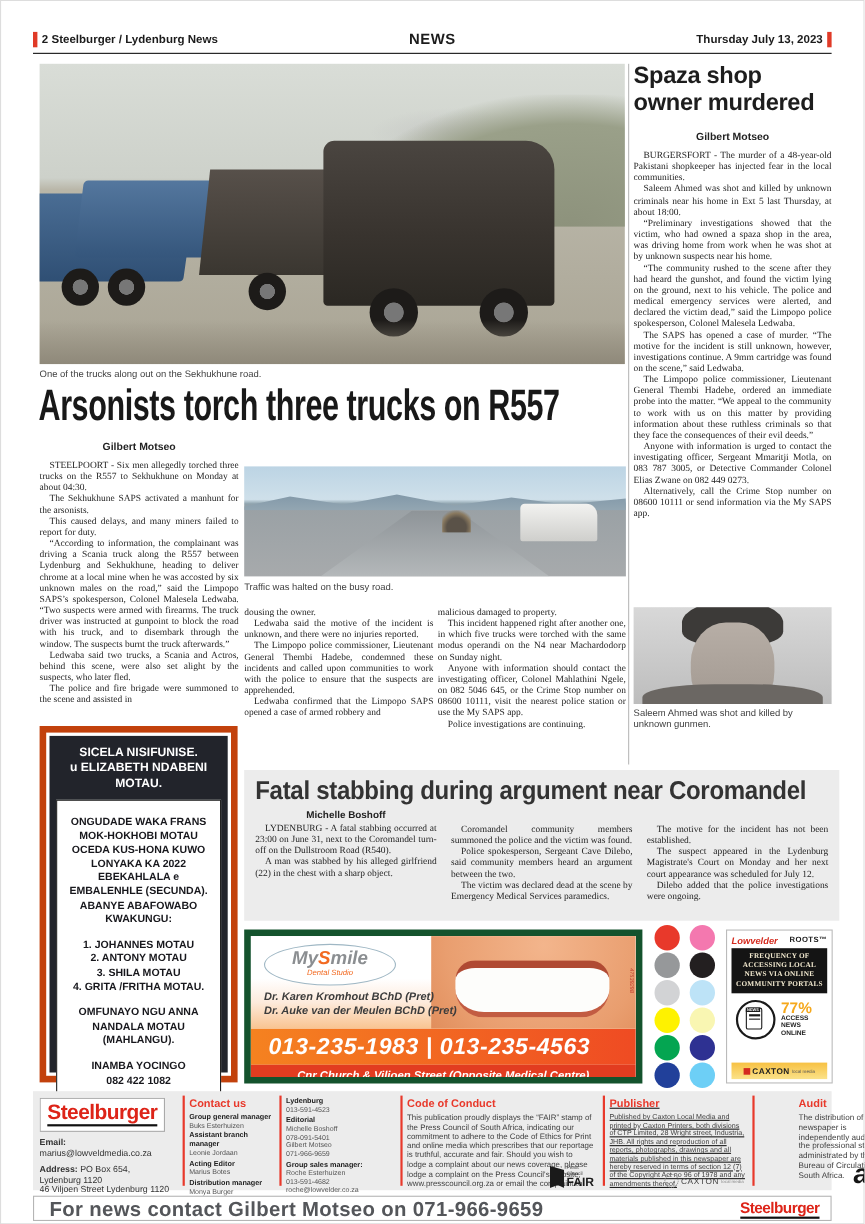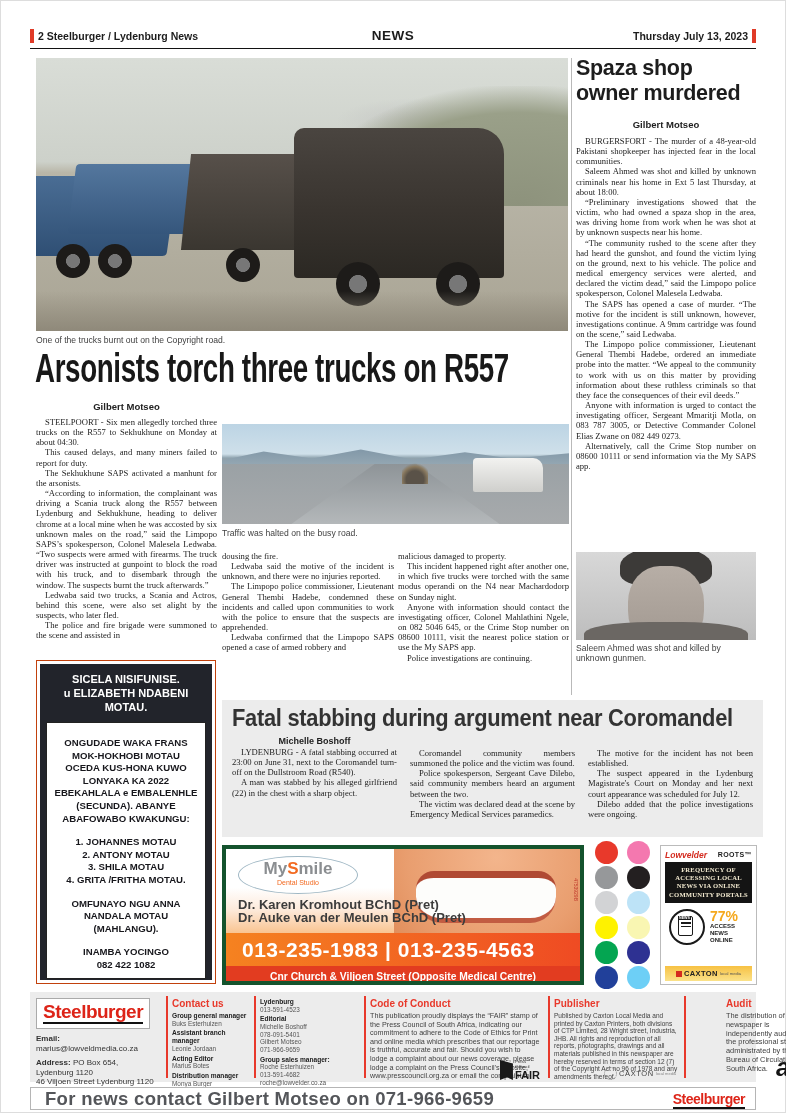--- a/index.html
+++ b/index.html
@@ -37,40 +37,40 @@
   
   .main-headline{position:absolute;left:35px;top:346px;width:534px;height:44px;overflow:visible;}
   .main-headline span{display:inline-block;font-size:37px;font-weight:bold;letter-spacing:-.5px;color:#181818;white-space:nowrap;transform:scale(.75,1.08);transform-origin:0 0;}
   .byline{font-weight:bold;font-size:9.5px;text-align:center;color:#222;}
   .serif{font-family:"Liberation Serif",serif;font-size:8.6px;line-height:10.15px;text-align:justify;color:#232323;}
   .serif p{margin:0;text-indent:9px;}
   .col{position:absolute;overflow:hidden;}
   .spaza-head{position:absolute;left:576px;top:56px;width:180px;font-size:21.5px;line-height:25px;font-weight:bold;color:#1d1d1d;letter-spacing:-.3px;}
   .vrule{position:absolute;left:571px;top:58px;height:637px;border-left:1px solid #b9b9b9;}
   
-  .obit{position:absolute;left:36px;top:660px;width:180px;height:324px;background:#fff;border:1px solid #c2410c;padding:3px;box-sizing:border-box;}
+  .obit{position:absolute;left:36px;top:660px;width:180px;height:324px;background:#fff;border:6px solid #c2410c;padding:3px;box-sizing:border-box;}
   .obit-inner{width:100%;height:100%;background:#22242b;box-sizing:border-box;padding:8px 6px 6px;display:flex;flex-direction:column;}
   .obit-head{color:#fff;font-weight:bold;font-size:11px;line-height:14px;text-align:center;}
   .obit-panel{margin-top:8px;flex:1;background:#fff;border:1px solid #222;padding:14px 7px 6px;text-align:center;font-weight:bold;font-size:9.6px;line-height:12.6px;color:#17171c;}
   .obit-panel .gap{height:11px;}
   
   .stab{position:absolute;left:222px;top:700px;width:541px;height:137px;background:#ececec;box-sizing:border-box;padding:5px 10px 4px;overflow:hidden;}
   .stab-head{height:28px;overflow:visible;}
   .stab-head span{display:inline-block;font-size:23.5px;font-weight:bold;color:#333;white-space:nowrap;transform:scale(.93,1);transform-origin:0 0;letter-spacing:-.3px;}
   .stab-cols{display:flex;gap:13px;margin-top:3px;}
   .stab-col{width:165px;}
   .stab-byline{font-size:9px;margin-bottom:1px;}
   
-  .mysmile{position:absolute;left:222px;top:845px;width:362px;height:140px;border:4px solid #14532d;box-sizing:border-box;background:#fff;overflow:hidden;}
+  .mysmile{position:absolute;left:222px;top:845px;width:362px;height:140px;border:6px solid #14532d;box-sizing:border-box;background:#fff;overflow:hidden;font-style:italic;}
   .ms-top{position:relative;height:84px;background:linear-gradient(180deg,#ffffff 46%,#fdeadb 72%,#f9c491 100%);}
   .ms-ellipse{position:absolute;left:12px;top:7px;width:118px;height:36px;border:1.4px solid #9fb7c4;border-radius:50%;text-align:center;background:#fff;}
   .ms-brand{font-size:17px;line-height:24px;color:#8b8e91;font-weight:bold;}
   .ms-brand .s{color:#f26a21;}
   .ms-sub{font-size:7px;color:#f26a21;line-height:4px;}
-  .ms-docs{position:absolute;left:12px;top:50px;font-size:13px;font-weight:bold;color:#3c3c3c;line-height:12.5px;}
+  .ms-docs{position:absolute;left:12px;top:50px;font-size:10px;font-weight:bold;color:#3c3c3c;line-height:12.5px;}
   .ms-smile{position:absolute;right:0;top:0;width:186px;height:84px;background:radial-gradient(circle at 55% 10%,#f3b58c 0%,#e99e6f 70%,#e18e5c 100%);}
   .ms-teeth{position:absolute;left:22px;top:22px;width:140px;height:40px;background:#fdfdfb;border-radius:18px 18px 26px 26px;border-top:7px solid #b04a33;border-bottom:5px solid #c25c42;}
   .ms-phone{height:33px;background:linear-gradient(90deg,#f58220,#ef4b23);color:#fff;font-weight:bold;font-size:21px;line-height:33px;padding-left:16px;letter-spacing:.5px;}
   .ms-addr{height:37px;background:#e23c20;color:#fff;font-weight:bold;font-size:10.3px;line-height:21px;text-align:center;}
   .ms-code{position:absolute;right:1px;top:52px;font-size:5px;color:#c0392b;transform:rotate(90deg);transform-origin:right top;}
   .marks{position:absolute;left:592px;top:845px;width:62px;height:140px;background:#fff;display:grid;grid-template-columns:24px 24px;gap:2px 8px;align-content:center;justify-content:center;}
   .dot{width:23px;height:23px;border-radius:50%;}
   .roots{position:absolute;left:660px;top:845px;width:97px;height:140px;border:1px solid #bbb;box-sizing:border-box;background:#fff;padding:3px 4px;display:flex;flex-direction:column;}
   .roots-brands{display:flex;justify-content:space-between;align-items:center;height:11px;}
   .lowvelder{color:#d42a1e;font-weight:bold;font-style:italic;font-size:8.5px;text-align:right;}
@@ -134,44 +134,44 @@
     <div class="blue-bin2"></div>
     <div class="burnt-bin"></div>
     <div class="burnt-cab"></div>
     <div class="wheel" style="left:20px;top:186px;"></div>
     <div class="wheel" style="left:62px;top:186px;"></div>
     <div class="wheel" style="left:190px;top:190px;"></div>
     <div class="wheel" style="left:300px;top:204px;width:44px;height:44px;"></div>
     <div class="wheel" style="left:400px;top:204px;width:44px;height:44px;"></div>
     <div class="ground-shadow"></div>
   </div>
-  <div class="caption" style="left:36px;top:336px;width:532px;">One of the trucks burnt out on the Copyright road.</div>
+  <div class="caption" style="left:36px;top:336px;width:532px;">One of the trucks along out on the Sekhukhune road.</div>
 
   <div class="main-headline"><span>Arsonists torch three trucks on R557</span></div>
   <div class="byline abs" style="left:36px;top:401px;width:181px;">Gilbert Motseo</div>
 
   <div class="col serif" style="left:36px;top:417px;width:181px;height:238px;">
     <p>STEELPOORT - Six men allegedly torched three trucks on the R557 to Sekhukhune on Monday at about 04:30.</p>
+    <p>The Sekhukhune SAPS activated a manhunt for the arsonists.</p>
     <p>This caused delays, and many miners failed to report for duty.</p>
-    <p>The Sekhukhune SAPS activated a manhunt for the arsonists.</p>
     <p>“According to information, the complainant was driving a Scania truck along the R557 between Lydenburg and Sekhukhune, heading to deliver chrome at a local mine when he was accosted by six unknown males on the road,” said the Limpopo SAPS’s spokesperson, Colonel Malesela Ledwaba. “Two suspects were armed with firearms. The truck driver was instructed at gunpoint to block the road with his truck, and to disembark through the window. The suspects burnt the truck afterwards.”</p>
     <p>Ledwaba said two trucks, a Scania and Actros, behind this scene, were also set alight by the suspects, who later fled.</p>
     <p>The police and fire brigade were summoned to the scene and assisted in</p>
   </div>
 
   <div class="photo road-photo">
     <div class="mtn"></div>
     <div class="roadway"></div>
     <div class="road-fire"></div>
     <div class="road-truck"></div>
   </div>
   <div class="caption" style="left:222px;top:529px;width:347px;">Traffic was halted on the busy road.</div>
 
   <div class="col serif" style="left:222px;top:551px;width:172px;height:144px;">
-    <p style="text-indent:0;">dousing the fire.</p>
+    <p style="text-indent:0;">dousing the owner.</p>
     <p>Ledwaba said the motive of the incident is unknown, and there were no injuries reported.</p>
     <p>The Limpopo police commissioner, Lieutenant General Thembi Hadebe, condemned these incidents and called upon communities to work with the police to ensure that the suspects are apprehended.</p>
     <p>Ledwaba confirmed that the Limpopo SAPS opened a case of armed robbery and</p>
   </div>
   <div class="col serif" style="left:398px;top:551px;width:171px;height:144px;">
     <p style="text-indent:0;">malicious damaged to property.</p>
     <p>This incident happened right after another one, in which five trucks were torched with the same modus operandi on the N4 near Machardodorp on Sunday night.</p>
     <p>Anyone with information should contact the investigating officer, Colonel Mahlathini Ngele, on 082 5046 645, or the Crime Stop number on 08600 10111, visit the nearest police station or use the My SAPS app.</p>
     <p>Police investigations are continuing.</p>
   </div>
@@ -356,21 +356,21 @@
         <div class="fair-flag"></div>
         <div>
           <div class="fair-txt">Press
 Council</div>
           <div class="fair-big">FAIR</div>
         </div>
       </div>
     </div>
     <div class="fsep" style="left:518px;"></div>
 
-    <div class="fcol" style="left:524px;width:126px;height:82px;">
+    <div class="fcol" style="left:524px;width:126px;height:82px;text-decoration:underline;">
       <div class="ftitle">Publisher</div>
       <div class="ftext" style="width:124px;font-size:6.5px;line-height:7.6px;">Published by Caxton Local Media and printed by Caxton Printers, both divisions of CTP Limited, 28 Wright street, Industria, JHB. All rights and reproduction of all reports, photographs, drawings and all materials published in this newspaper are hereby reserved in terms of section 12 (7) of the Copyright Act no 96 of 1978 and any amendments thereof.</div>
       <div class="cxp">
         <span class="cxp-ring"></span>
         <span class="cxp-txt">CAXTON</span>
         <span class="cxp-sub">local media</span>
       </div>
     </div>
     <div class="fsep" style="left:654px;"></div>
 

